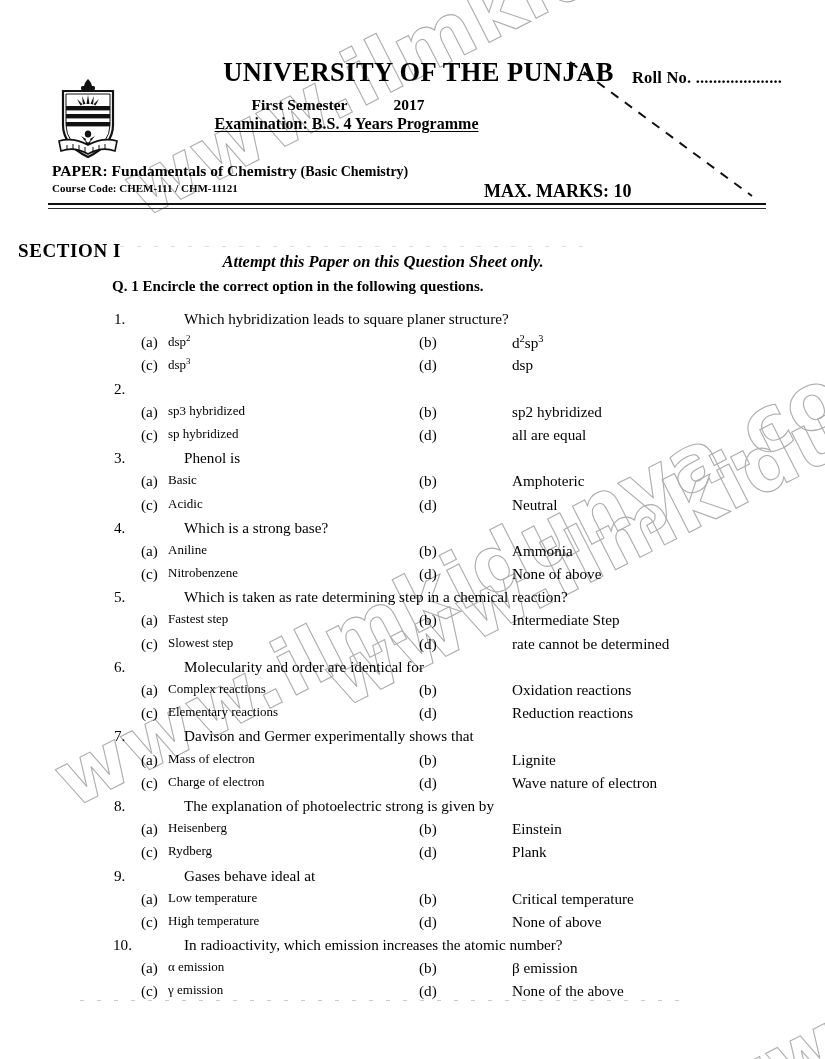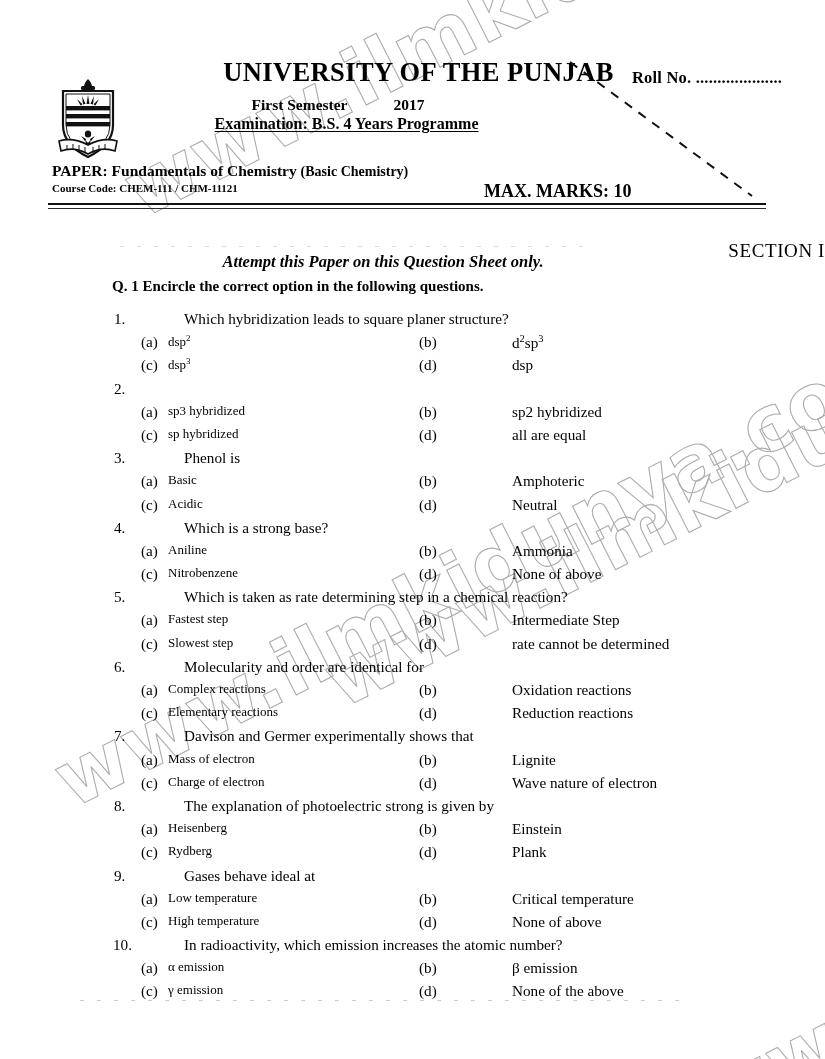--- a/index.html
+++ b/index.html
@@ -106,21 +106,21 @@
   .rule-thin{position:absolute;left:48px;top:208px;width:718px;height:1.1px;background:#2a2a2a;}
 
   .attempt{
     position:absolute;left:0;top:212px;width:744px;
     text-align:center;
     font-style:italic;font-weight:700;font-size:16.5px;
     padding-left:22px;box-sizing:border-box;margin-top:40px;
   }
   .section{
     position:absolute;left:0;top:240px;width:825px;
-    text-align:right;font-weight:400;font-size:19px;letter-spacing:.6px;
+    text-align:left;font-weight:700;font-size:19px;letter-spacing:.6px;
     padding-left:18px;box-sizing:border-box;
   }
   .q1instr{
     position:absolute;left:112px;top:278px;
     font-weight:700;font-size:15px;
   }
 
   
   .qlist{position:absolute;left:0;top:310px;width:825px;}
   .qblock{ position:relative; }

